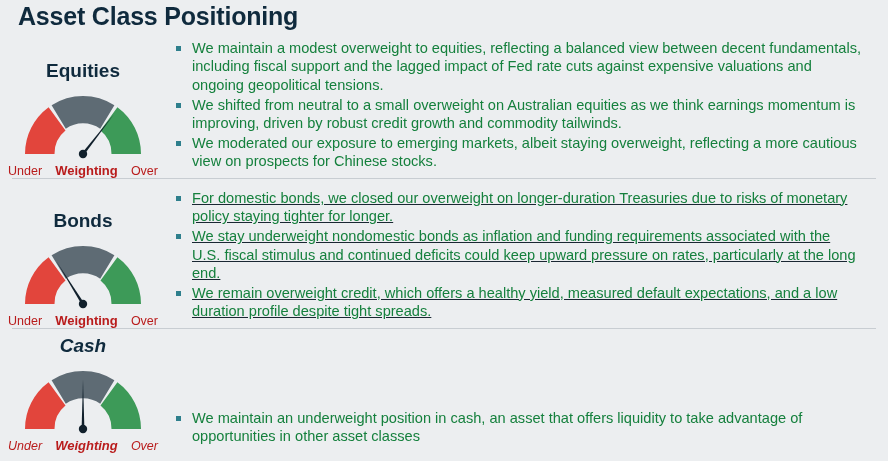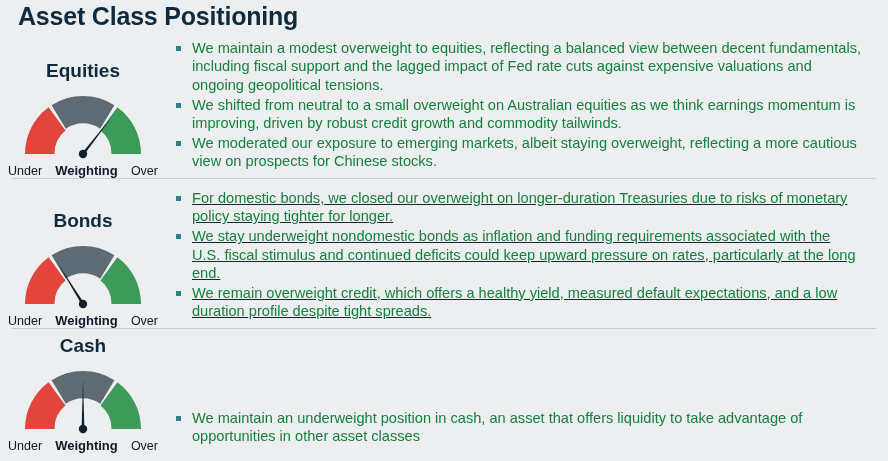--- a/index.html
+++ b/index.html
@@ -71,21 +71,21 @@
   .gauge-wrap svg {
     display: block;
   }
   .scale {
     width: 150px;
     margin: 1px auto 0;
     display: flex;
     justify-content: space-between;
     align-items: baseline;
     font-size: 12.5px;
-    color: #0f172a;
+    color: #b91c1c;
   }
   .scale .mid {
     font-weight: bold;
     font-size: 13px;
   }
   .text-cell {
     flex: 1;
     padding: 4px 26px 6px 8px;
   }
   ul.bullets {
@@ -107,21 +107,21 @@
     left: 2px;
     top: 7px;
     width: 5px;
     height: 5px;
     background: #2e7f8c;
   }
   .row-equities { height: 138px; }
   .row-bonds { height: 150px; }
   .row-cash { height: 125px; }
   .row-bonds .gauge-cell { padding-top: 18px; }
-  .row-cash .gauge-cell { padding-top: 16px; }
+  .row-cash .gauge-cell { padding-top: 16px; font-style: italic; }
   .row-bonds .text-cell { padding-top: 14px; text-decoration: underline; }
   .row-cash .text-cell { padding-top: 23px; }
 </style>
 </head>
 <body>
 
 <div class="page">
 
   <div class="title">Asset Class Positioning</div>
 

